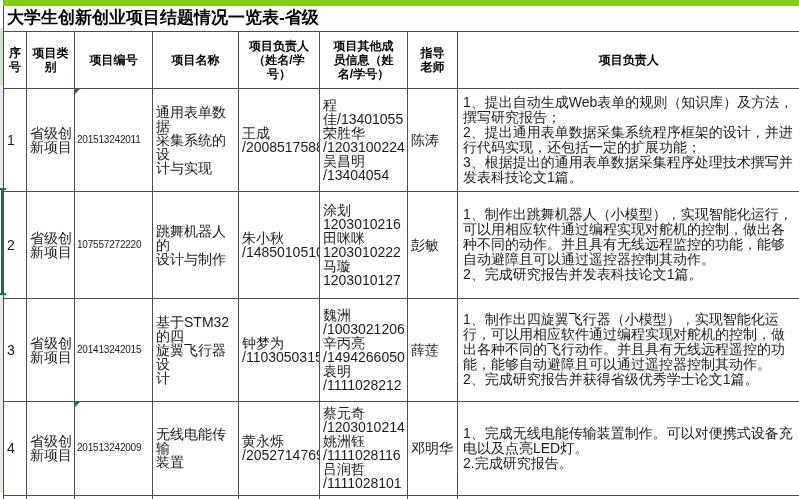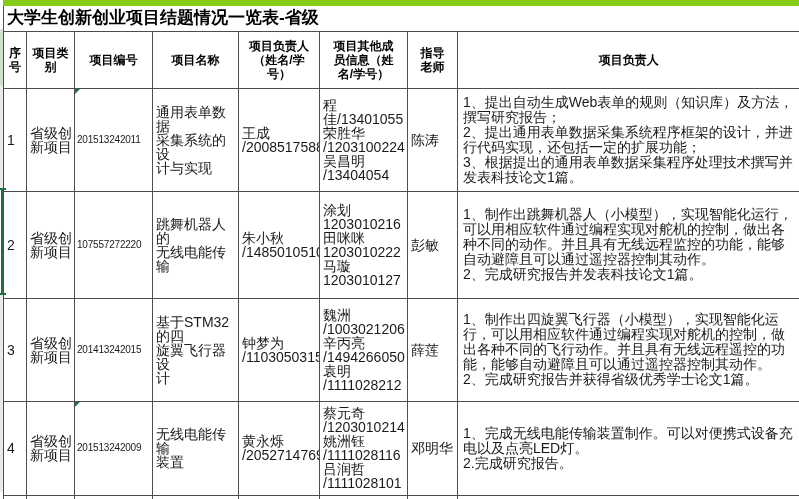--- a/index.html
+++ b/index.html
@@ -130,21 +130,21 @@
 2、提出通用表单数据采集系统程序框架的设计，并进行代码实现，还包括一定的扩展功能；
 3、根据提出的通用表单数据采集程序处理技术撰写并发表科技论文1篇。</td>
     </tr>
 
     <tr class="h-r2">
       <td>2</td>
       <td>省级创
 新项目</td>
       <td class="c-code"><span>107557272220</span></td>
       <td>跳舞机器人的
-无线电能传输</td>
+设计与制作</td>
       <td>朱小秋
 /1485010510</td>
       <td>涂划
 1203010216
 田咪咪
 1203010222
 马璇
 1203010127</td>
       <td>彭敏</td>
       <td class="c-outcome last">1、制作出跳舞机器人（小模型），实现智能化运行，可以用相应软件通过编程实现对舵机的控制，做出各种不同的动作。并且具有无线远程监控的功能，能够自动避障且可以通过遥控器控制其动作。

